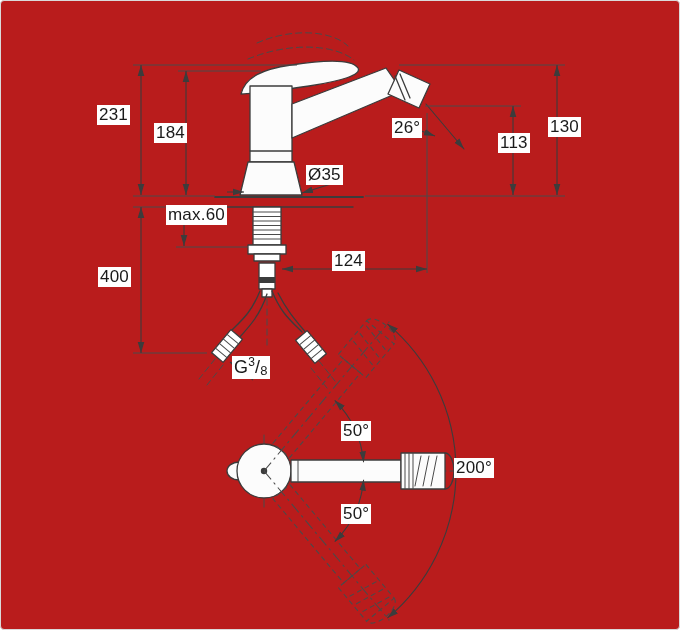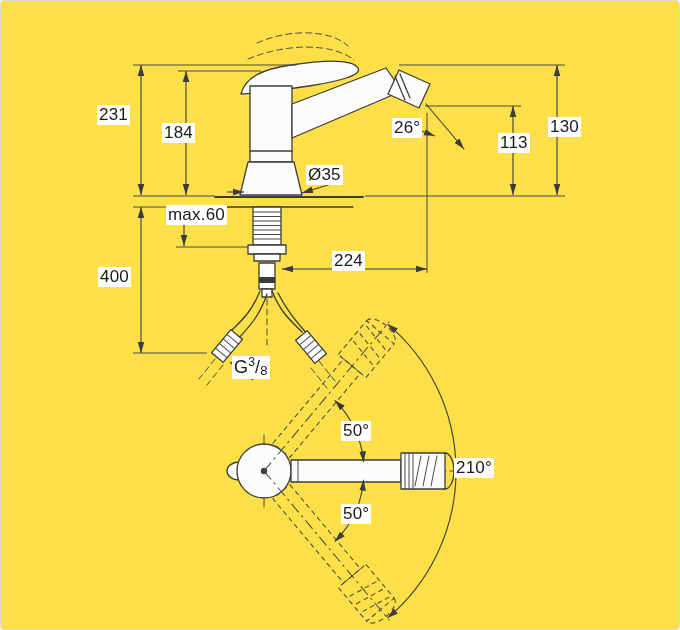--- a/index.html
+++ b/index.html
@@ -1,17 +1,17 @@
 <!DOCTYPE html>
 <html><head>
 <meta charset="utf-8">
 <style>
   html,body{margin:0;padding:0;background:#ffffff;}
   .stage{
-    position:relative;width:680px;height:630px;background:#fde047;
+    position:relative;width:680px;height:630px;background:#b91c1c;
     border:1px solid #dadada;border-radius:4px;box-sizing:border-box;overflow:hidden;
     font-family:"Liberation Sans", sans-serif;
   }
   .stage svg{position:absolute;left:0;top:0;}
   
   .s      {stroke:#3c3c3c;stroke-width:1.3;fill:none;stroke-linecap:round;stroke-linejoin:round;}
   .thin   {stroke:#4a4a4a;stroke-width:1;fill:none;}
   .dim    {stroke:#3c3c3c;stroke-width:1.1;fill:none;}
   .dash   {stroke-dasharray:6 4;}
   .dashdot{stroke-dasharray:11 4 2.5 4;}
@@ -146,28 +146,28 @@
     </g>
 
     <g class="dim">
       <path d="M386.4,322.9 A192,192 0 0 1 386.4,617.1" marker-start="url(#arr)" marker-end="url(#arr)"></path>
       <path d="M362.6,461.3 A100,100 0 0 0 333.7,399.3" marker-start="url(#arr)" marker-end="url(#arr)"></path>
       <path d="M362.6,478.7 A100,100 0 0 1 333.7,540.7" marker-start="url(#arr)" marker-end="url(#arr)"></path>
     </g>
   </svg>
 
   <span class="lbl" style="left:96px;top:104px">231</span>
-  <span class="lbl" style="left:161px;top:122px">184</span>
+  <span class="lbl" style="left:153px;top:122px">184</span>
   <span class="lbl" style="left:547px;top:116px">130</span>
   <span class="lbl" style="left:497px;top:132px">113</span>
   <span class="lbl" style="left:391px;top:117px">26°</span>
   <span class="lbl" style="left:305px;top:164px">Ø35</span>
   <span class="lbl" style="left:165px;top:204px">max.60</span>
   <span class="lbl" style="left:97px;top:266px">400</span>
-  <span class="lbl" style="left:331px;top:250px">224</span>
+  <span class="lbl" style="left:331px;top:250px">124</span>
 
   <span class="lbl thread" style="left:231px;top:355px"><span>G</span><sup>3</sup><span>/</span><sub>8</sub></span>
 
   <span class="lbl" style="left:340px;top:420px">50°</span>
   <span class="lbl" style="left:340px;top:503px">50°</span>
-  <span class="lbl" style="left:453px;top:457px">210°</span>
+  <span class="lbl" style="left:453px;top:457px">200°</span>
 
 </div>
 
 </body></html>

